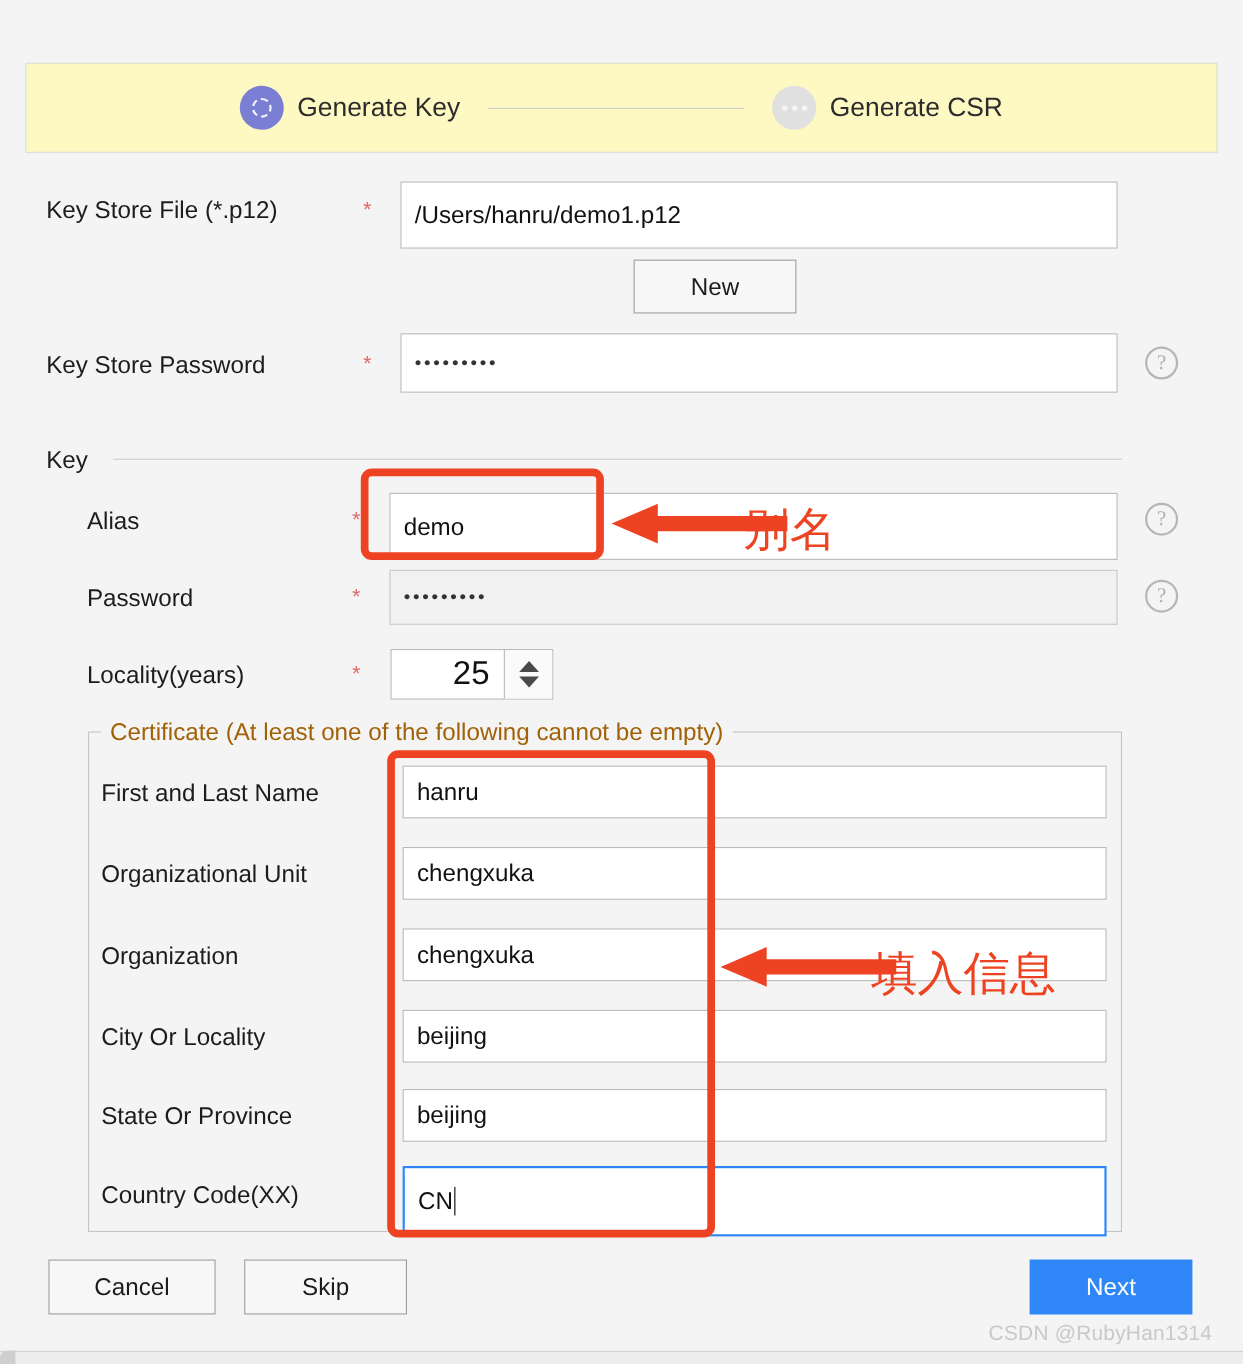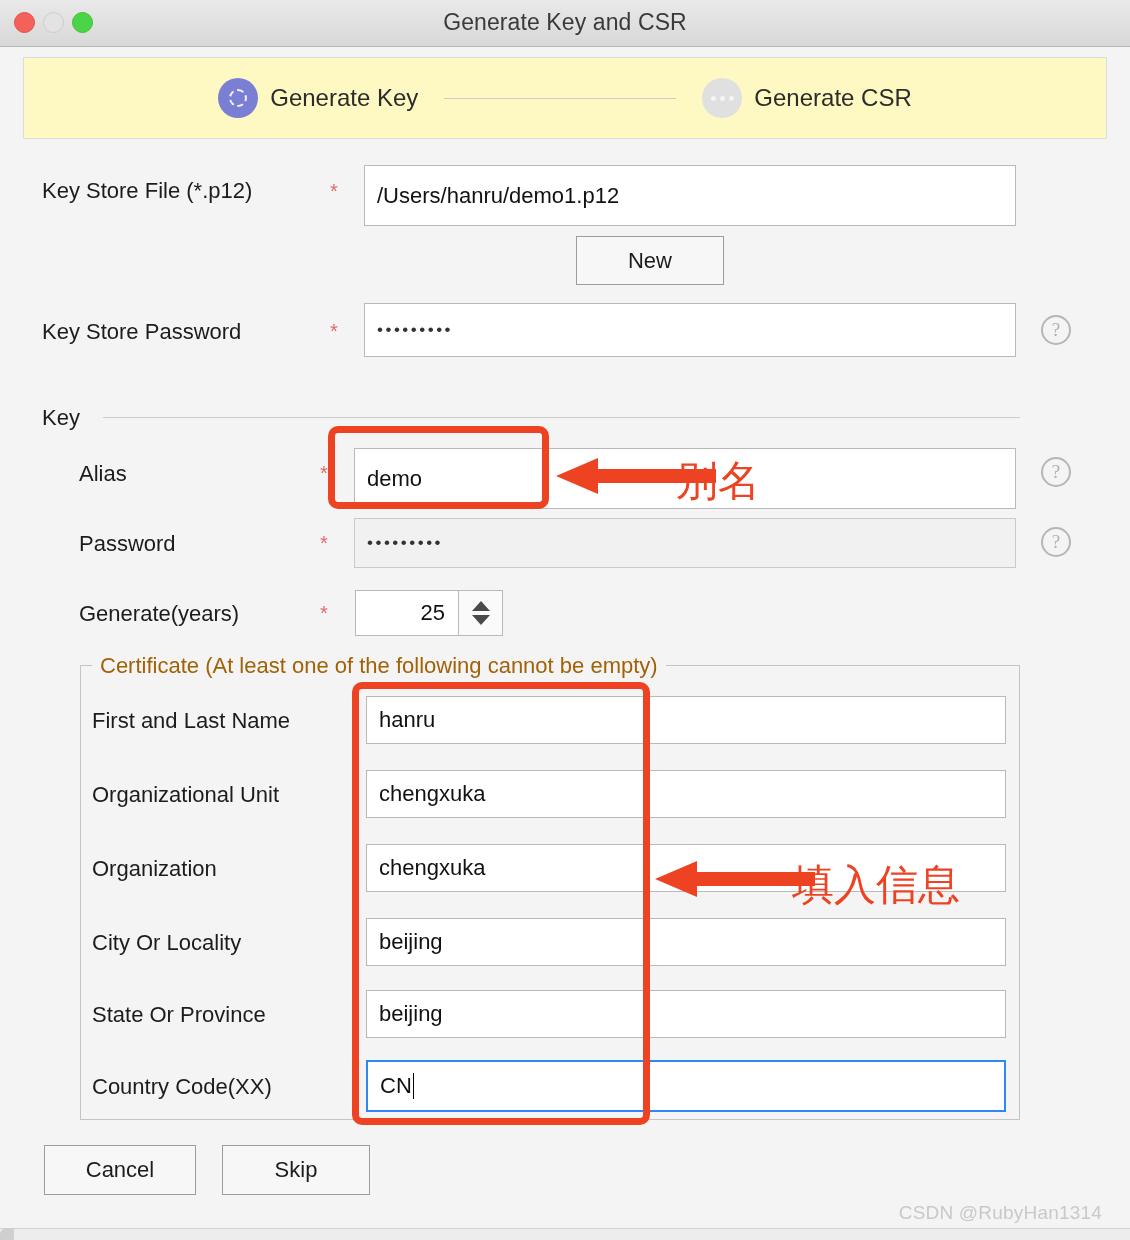--- a/index.html
+++ b/index.html
@@ -204,21 +204,21 @@
     background: #fff;
     border: 1px solid #b9b9b9;
     display: flex;
   }
   .spinner-val {
     flex: 1;
     display: flex;
     align-items: center;
     justify-content: flex-end;
     padding-right: 13px;
-    font-size: 22px;
+    font-size: 30px;
     color: #111;
   }
   .spinner-btns {
     width: 43px;
     border-left: 1px solid #b9b9b9;
     display: flex;
     flex-direction: column;
     align-items: center;
     justify-content: center;
     gap: 4px;
@@ -290,28 +290,20 @@
     width: 14px; height: 12px;
     background: #cfcfcf;
     border-radius: 50% 0 0 0;
   }
 </style>
 </head>
 <body>
 
 <div id="app">
 
-  <div class="titlebar">
-    <div class="traffic">
-      <span class="light red"></span>
-      <span class="light gray"></span>
-      <span class="light green"></span>
-    </div>
-    <div class="window-title">Generate Key and CSR</div>
-  </div>
 
   <div class="stepbar">
     <div class="step">
       <span class="step-dot active">
         <span class="ring"></span>
       </span>
       <span class="step-label">Generate Key</span>
     </div>
     <div class="step-line"></div>
     <div class="step">
@@ -347,21 +339,21 @@
   <div class="tf" style="left:354px; top:448px; width:662px; height:61px;">demo</div>
   <div class="help" style="left:1041px; top:457px;">?</div>
 
   <div class="row-label" style="left:79px; top:531px;">Password</div>
   <div class="req" style="left:320px; top:532px;">*</div>
   <div class="tf disabled" style="left:354px; top:518px; width:662px; height:50px;">
     <span class="dots-pass">•••••••••</span>
   </div>
   <div class="help" style="left:1041px; top:527px;">?</div>
 
-  <div class="row-label" style="left:79px; top:601px;">Generate(years)</div>
+  <div class="row-label" style="left:79px; top:601px;">Locality(years)</div>
   <div class="req" style="left:320px; top:602px;">*</div>
   <div class="spinner-box" style="left:355px; top:590px; width:148px; height:46px;">
     <div class="spinner-val">25</div>
     <div class="spinner-btns">
       <span class="tri-up"></span>
       <span class="tri-dn"></span>
     </div>
   </div>
 
   <div class="cert-box"></div>
@@ -376,27 +368,28 @@
   <div class="row-label" style="left:92px; top:856px;">Organization</div>
   <div class="tf" style="left:366px; top:844px; width:640px; height:48px;">chengxuka</div>
 
   <div class="row-label" style="left:92px; top:930px;">City Or Locality</div>
   <div class="tf" style="left:366px; top:918px; width:640px; height:48px;">beijing</div>
 
   <div class="row-label" style="left:92px; top:1002px;">State Or Province</div>
   <div class="tf" style="left:366px; top:990px; width:640px; height:48px;">beijing</div>
 
   <div class="row-label" style="left:92px; top:1074px;">Country Code(XX)</div>
-  <div class="tf focused" style="left:366px; top:1060px; width:640px; height:52px;">
+  <div class="tf focused" style="left:366px; top:1060px; width:640px; height:64px;">
     <span>CN</span>
       <span class="caret"></span>
   </div>
 
   <div class="btn" style="left:44px; top:1145px; width:152px; height:50px;">Cancel</div>
   <div class="btn" style="left:222px; top:1145px; width:148px; height:50px;">Skip</div>
+  <div class="btn primary" style="left:936px; top:1145px; width:148px; height:50px;">Next</div>
 
   <div class="ann-rect" style="left:328px; top:426px; width:221px; height:83px;"></div>
 
   <svg class="ann-arrow" style="left:556px; top:455px;" width="160" height="42" viewBox="0 0 160 42">
     <polygon points="0,21 42,3 42,14 160,14 160,28 42,28 42,39" fill="#ee4323"></polygon>
   </svg>
   <div class="ann-text" style="left:676px; top:453px;">别名</div>
 
   <div class="ann-rect" style="left:352px; top:682px; width:298px; height:443px;"></div>
 

